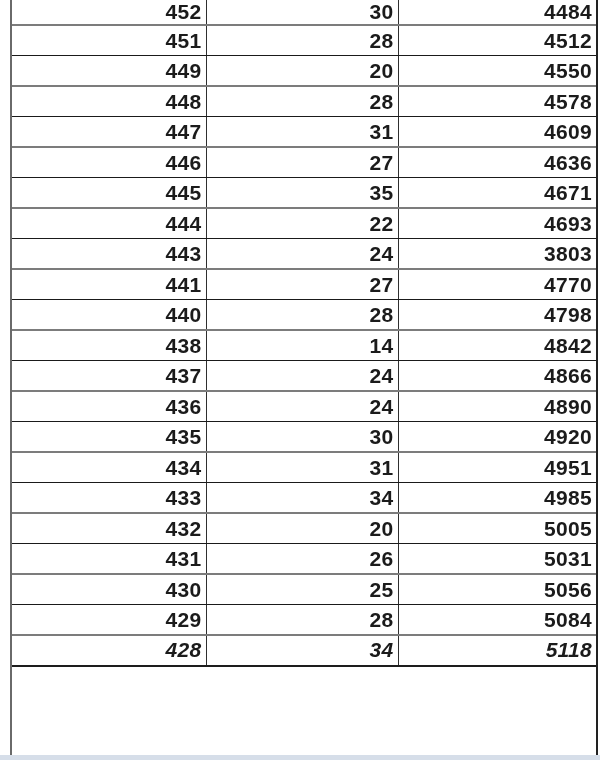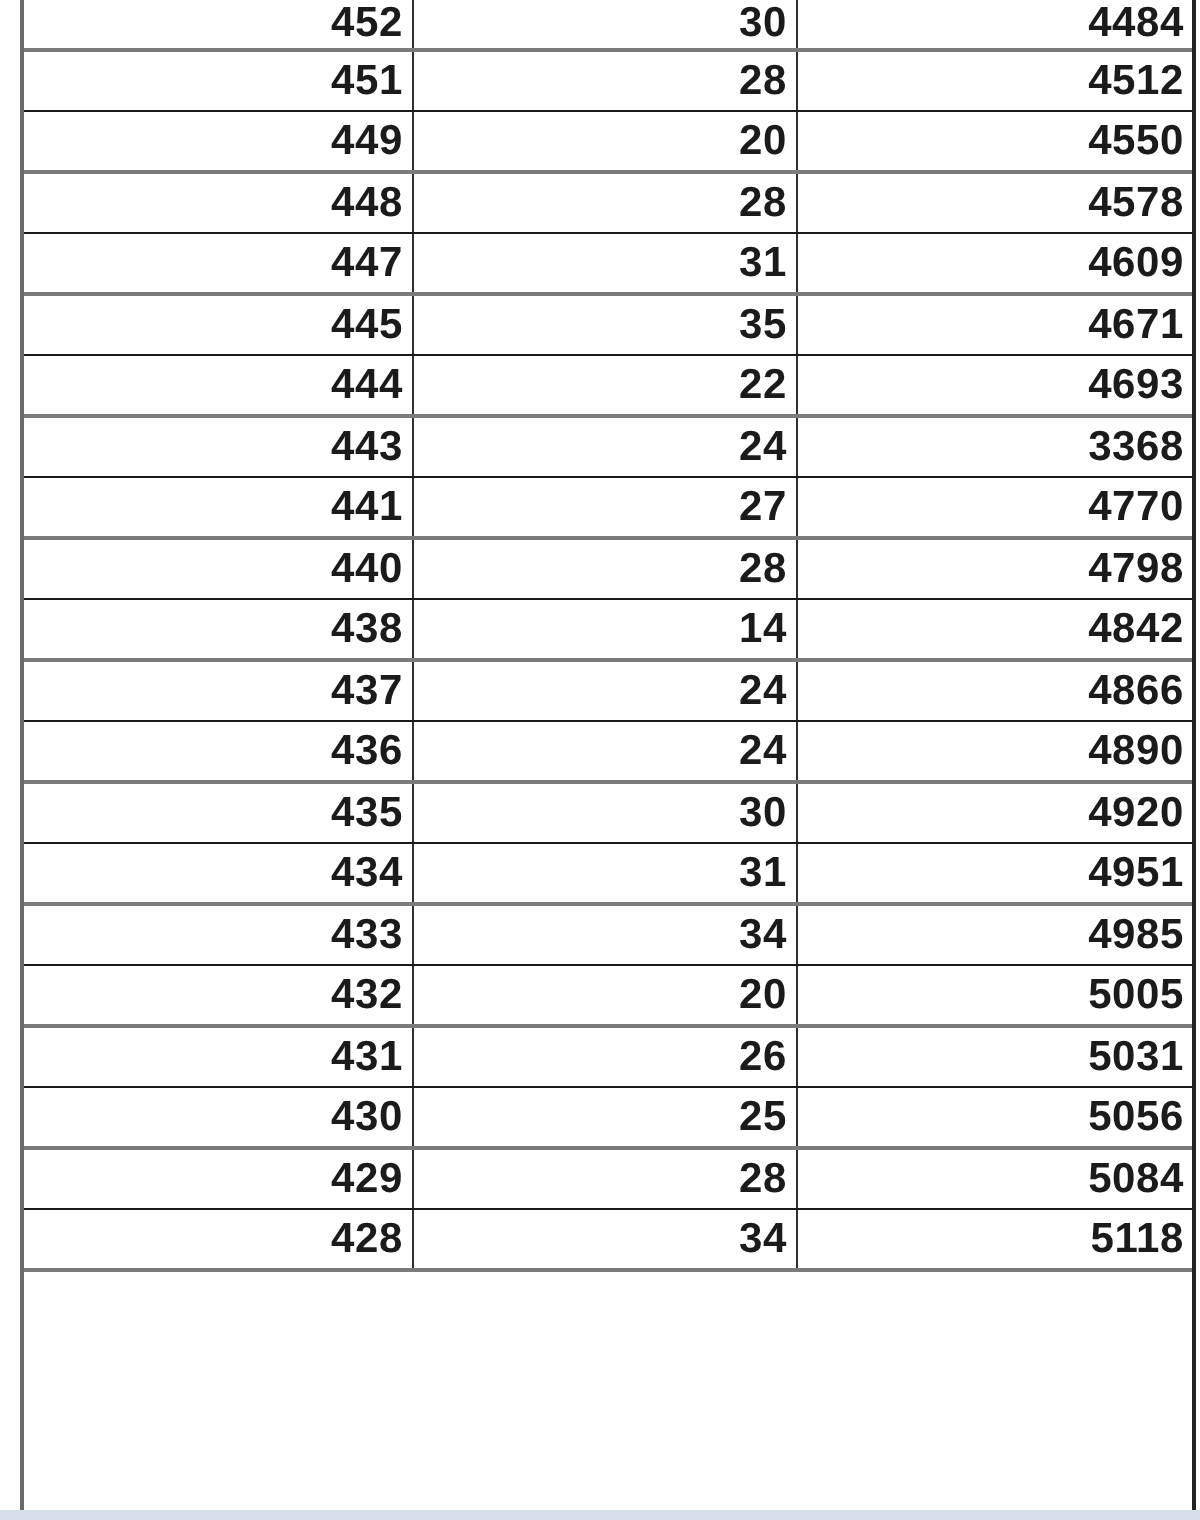--- a/index.html
+++ b/index.html
@@ -94,33 +94,38 @@
           <td>448</td>
           <td>28</td>
           <td>4578</td>
         </tr>
         <tr>
           <td>447</td>
           <td>31</td>
           <td>4609</td>
         </tr>
         <tr>
+          <td>446</td>
+          <td>27</td>
+          <td>4636</td>
+        </tr>
+        <tr>
           <td>445</td>
           <td>35</td>
           <td>4671</td>
         </tr>
         <tr>
           <td>444</td>
           <td>22</td>
           <td>4693</td>
         </tr>
         <tr>
           <td>443</td>
           <td>24</td>
-          <td>3368</td>
+          <td>3803</td>
         </tr>
         <tr>
           <td>441</td>
           <td>27</td>
           <td>4770</td>
         </tr>
         <tr>
           <td>440</td>
           <td>28</td>
           <td>4798</td>

